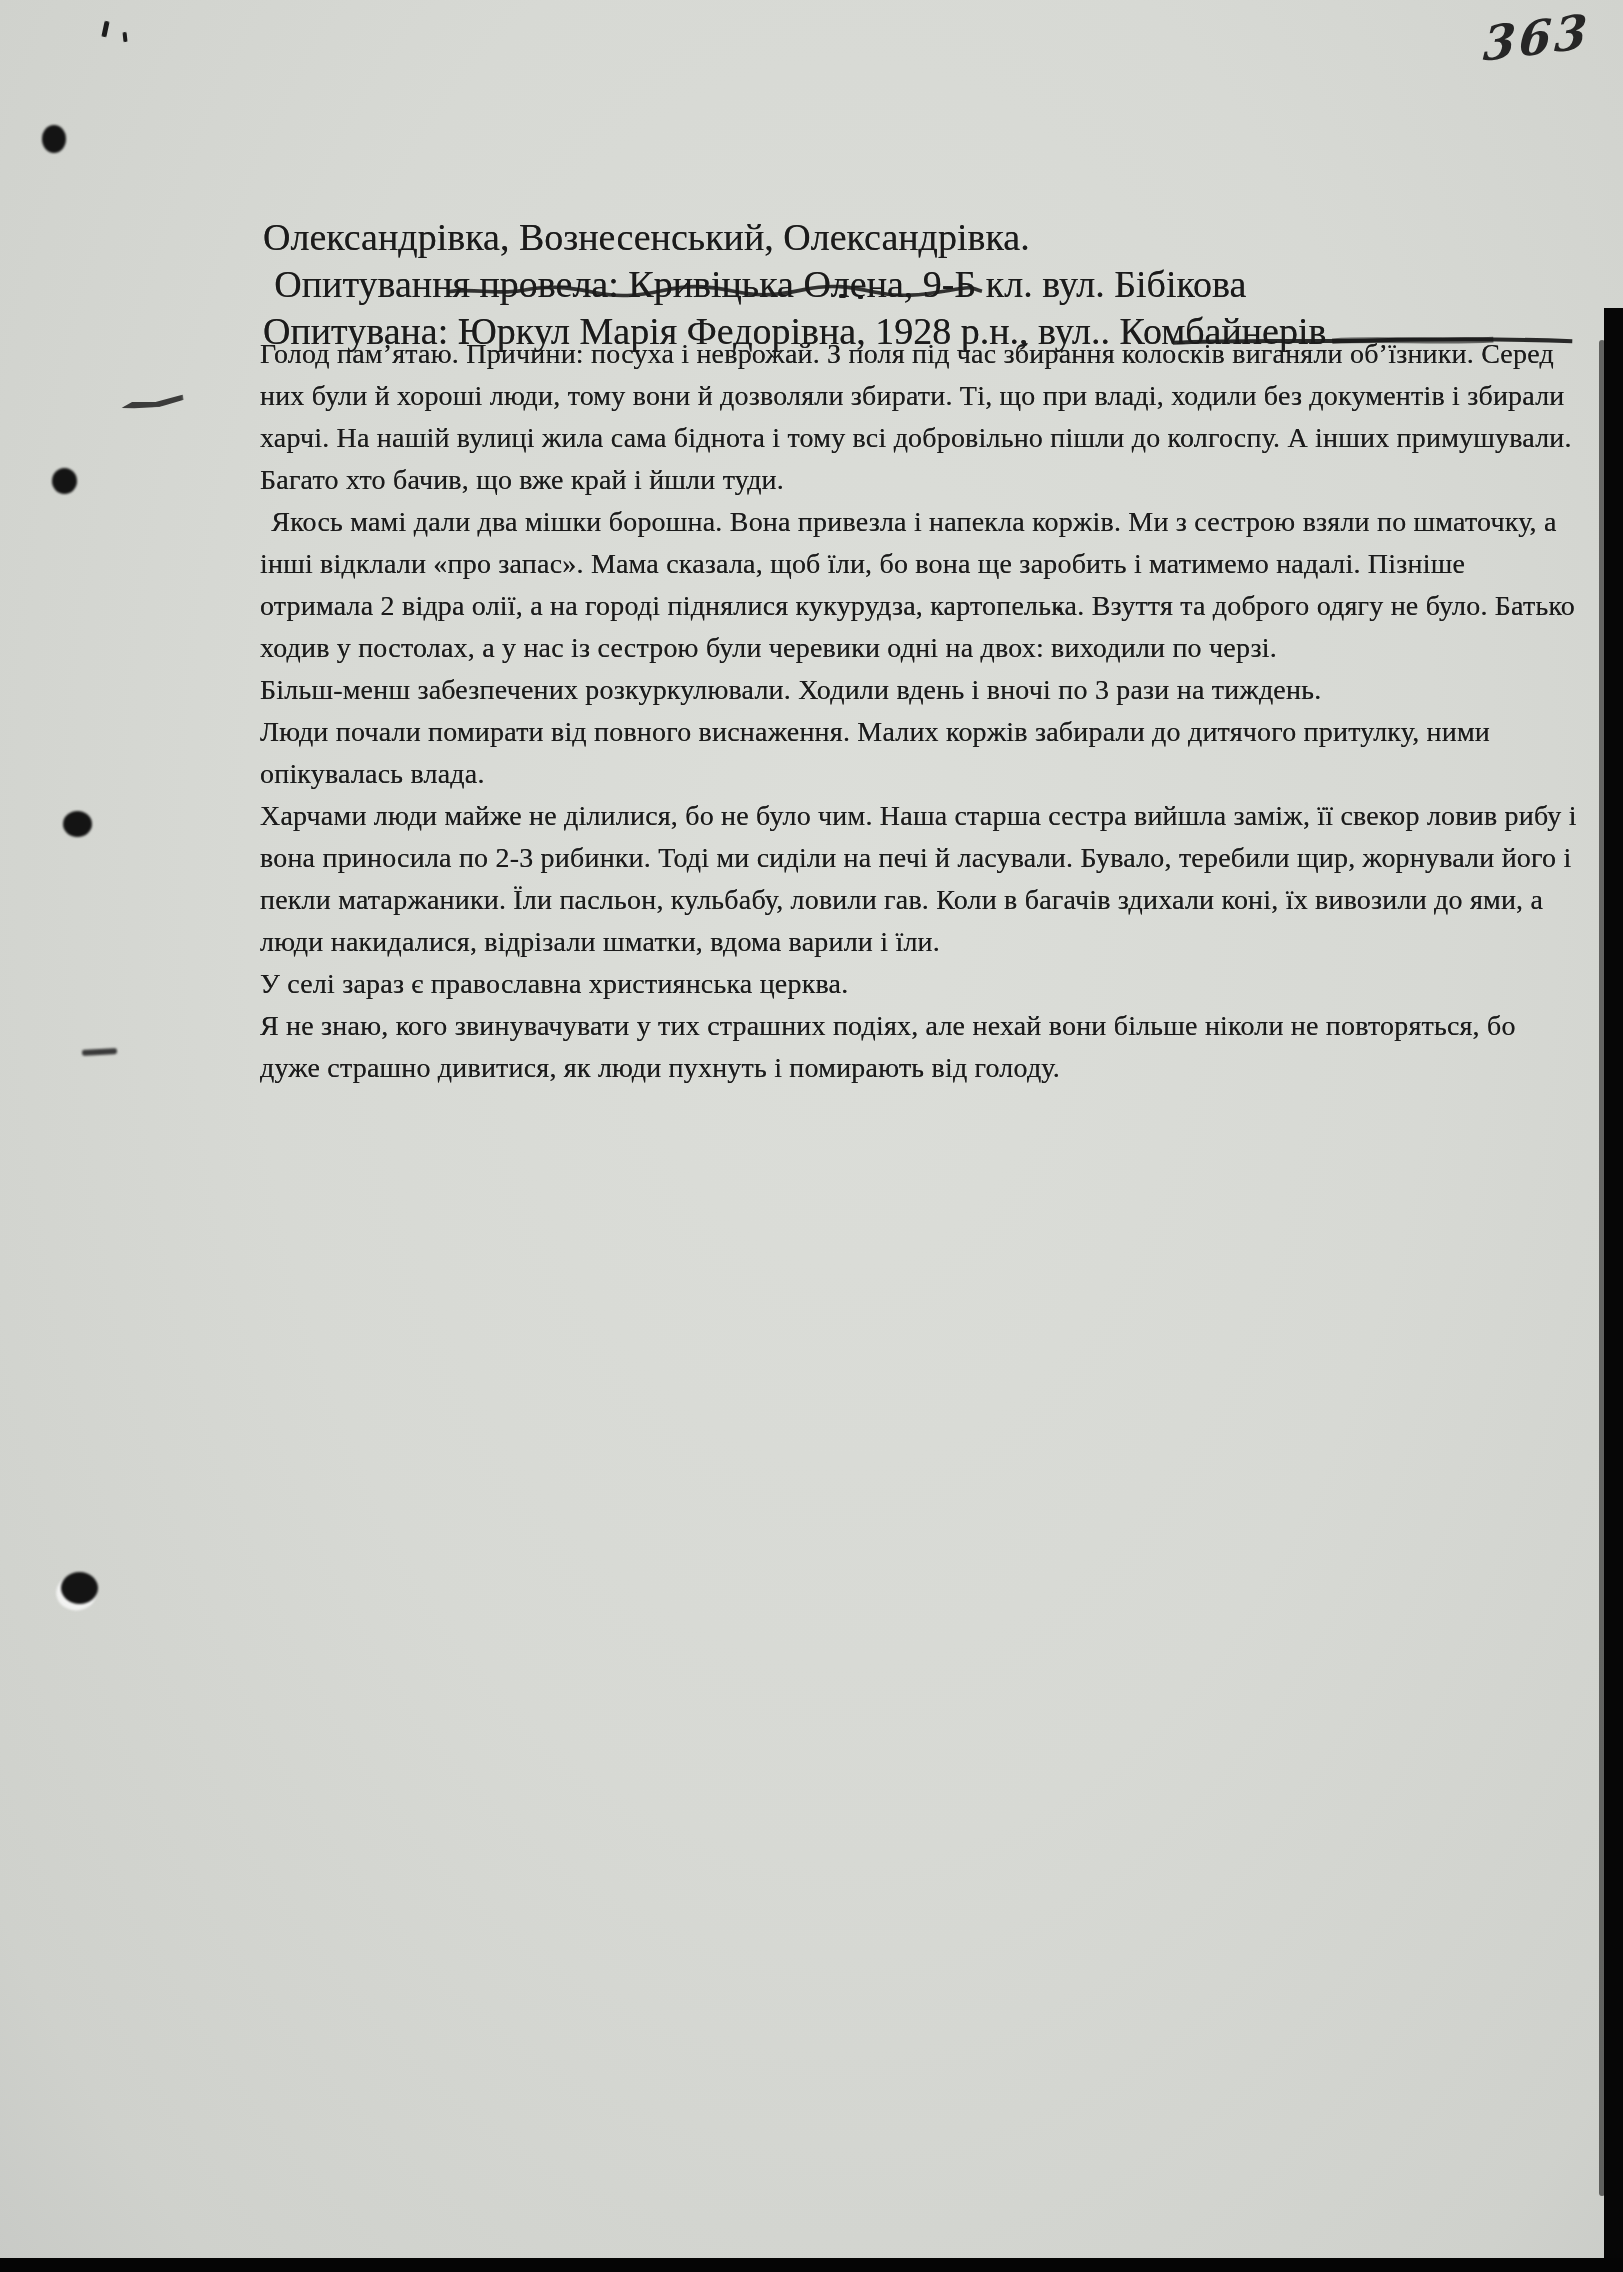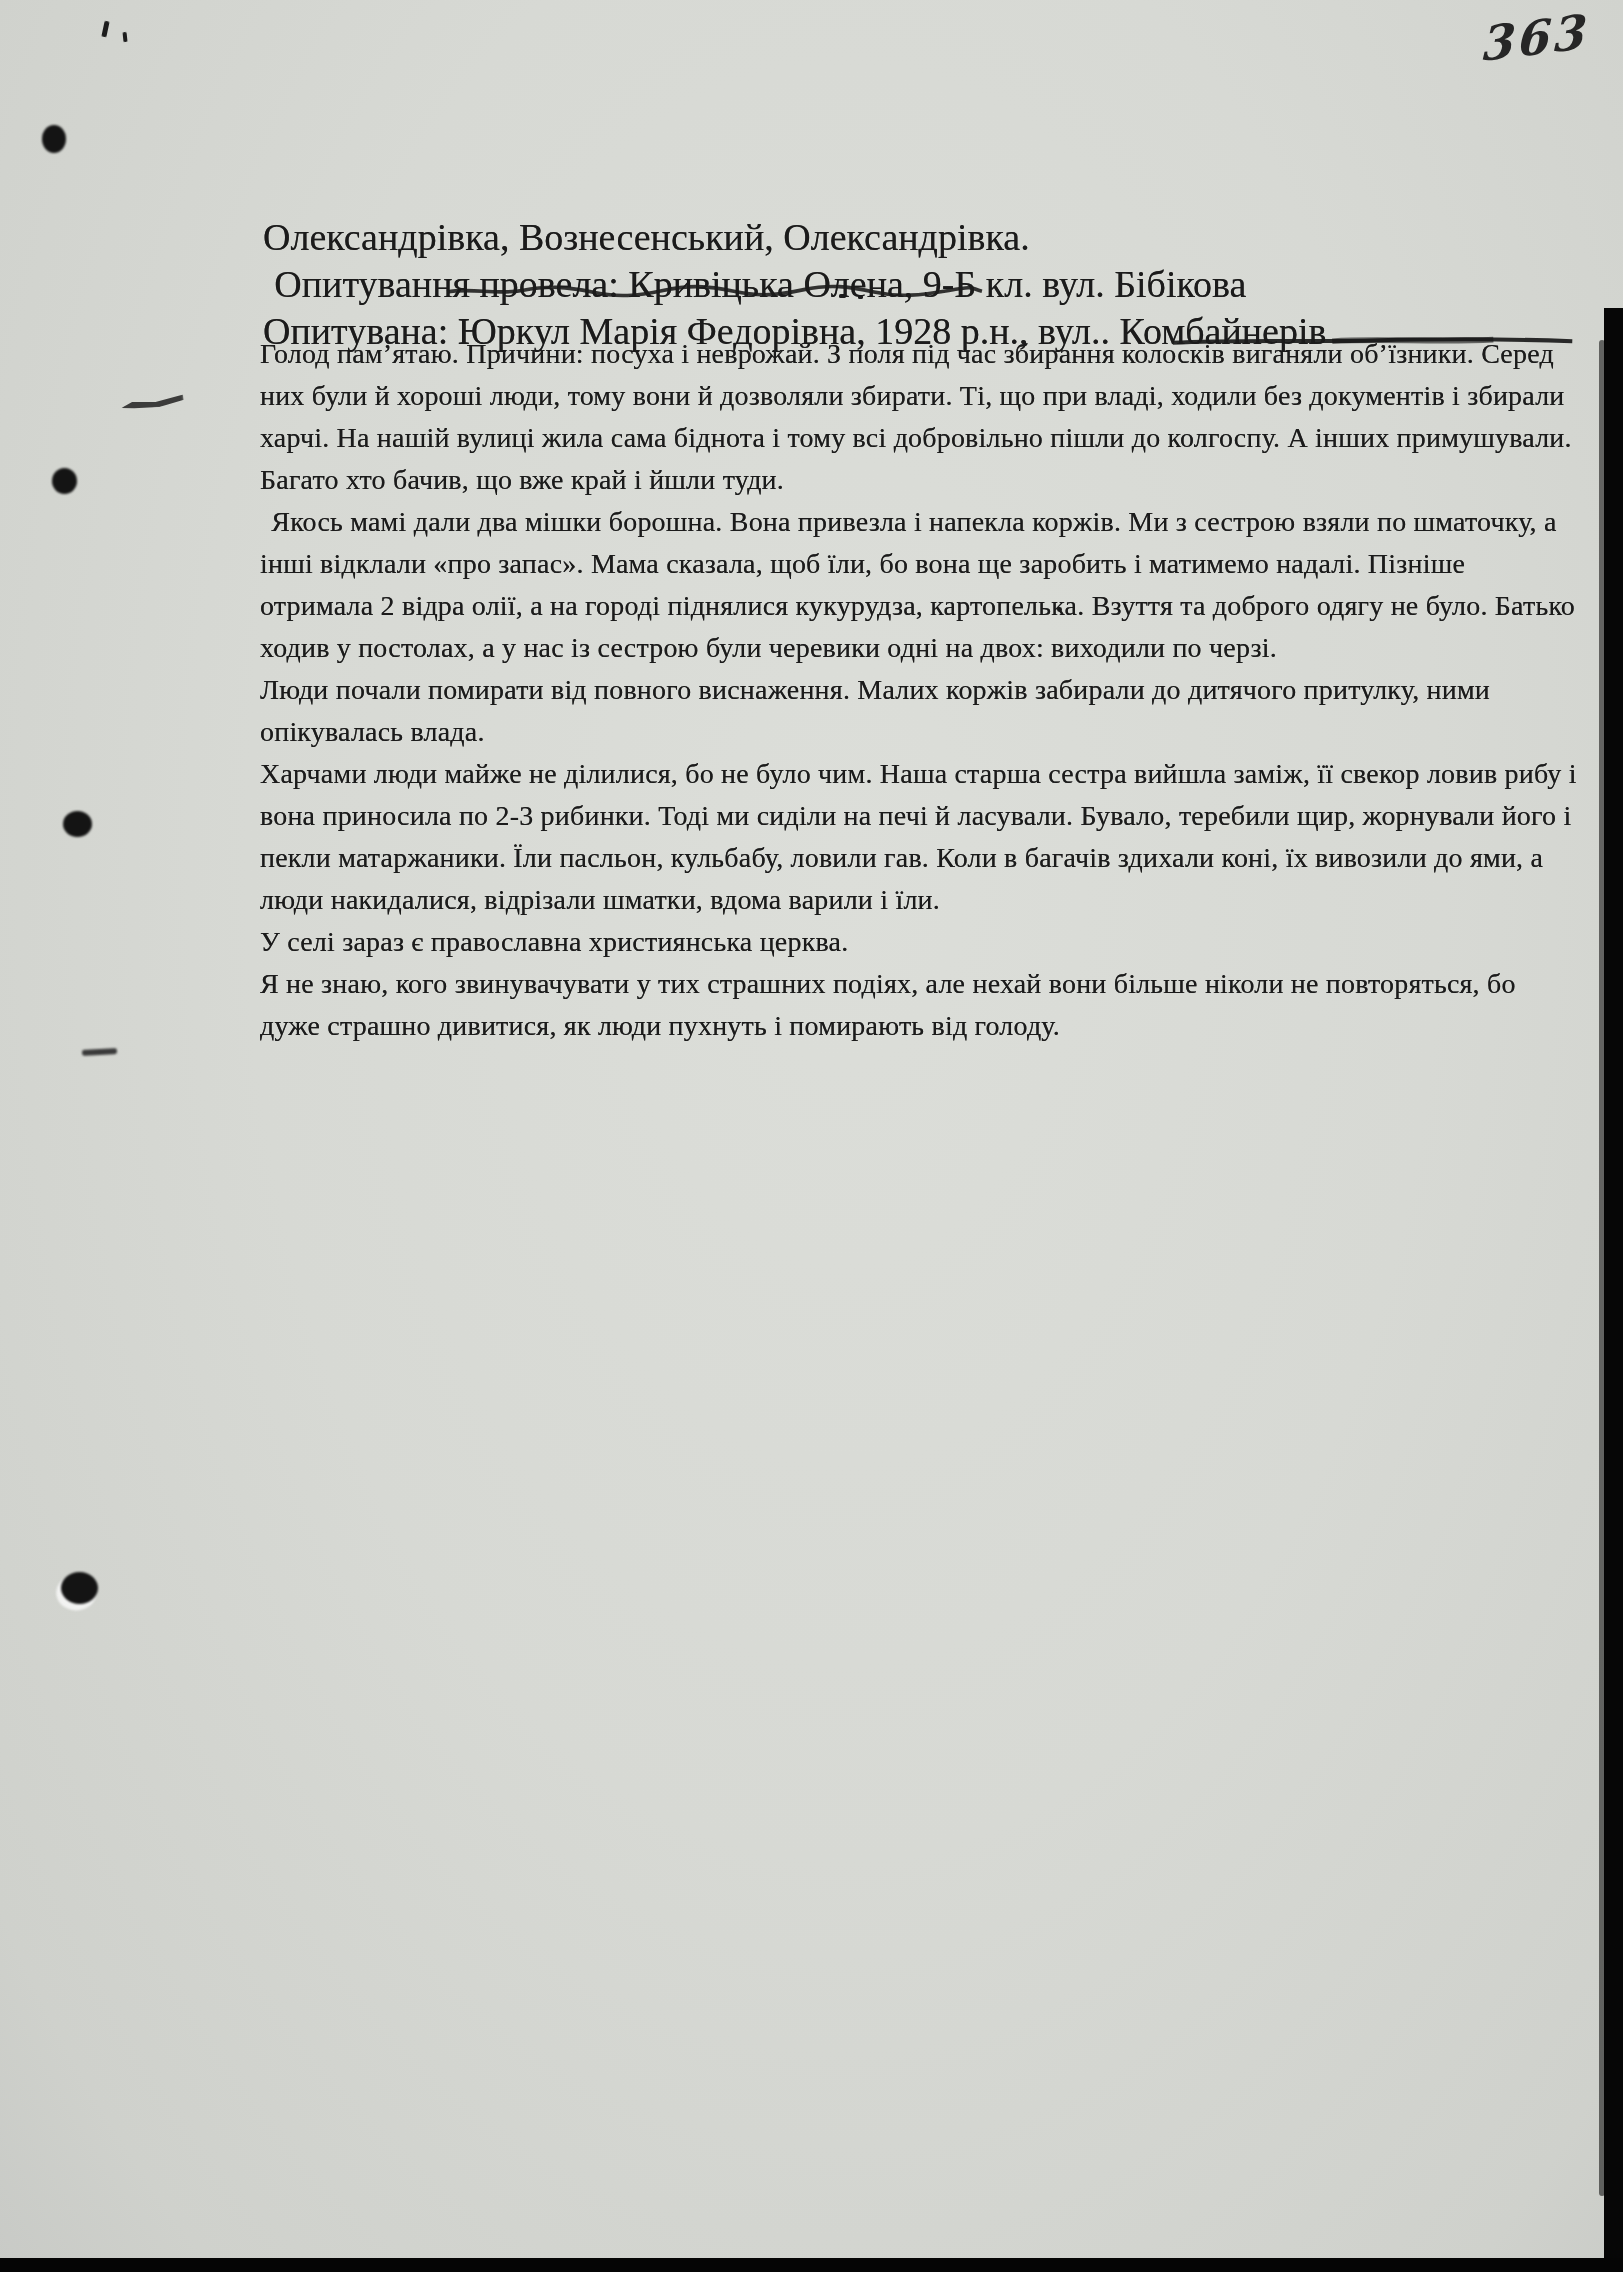--- a/index.html
+++ b/index.html
@@ -93,20 +93,21 @@
 
   <div class="header">
     <div class="ln1">Олександрівка, Вознесенський, Олександрівка.</div>
     <div class="ln2">Опитування провела: Кривіцька Олена, 9-Б кл. вул. Бібікова</div>
     <div class="ln3"><span>Опитувана: </span><b>Юркул Марія Федорівна,</b><span> 1928 р.н., вул.. Комбайнерів</span></div>
   </div>
 
   <div class="bodytext">
     <p>Голод пам’ятаю. Причини: посуха і неврожай. З поля під час збирання колосків виганяли об’їзники. Серед них були й хороші люди, тому вони й дозволяли збирати. Ті, що при владі, ходили без документів і збирали харчі. На нашій вулиці жила сама біднота і тому всі добровільно пішли до колгоспу. А інших примушували. Багато хто бачив, що вже край і йшли туди.</p>
     <p class="indent">Якось мамі дали два мішки борошна. Вона привезла і напекла коржів. Ми з сестрою взяли по шматочку, а інші відклали «про запас». Мама сказала, щоб їли, бо вона ще заробить і матимемо надалі. Пізніше отримала 2 відра олії, а на городі піднялися кукурудза, картопелька. Взуття та доброго одягу не було. Батько ходив у постолах, а у нас із сестрою були черевики одні на двох: виходили по черзі.</p>
+    <p>Більш-менш забезпечених розкуркулювали. Ходили вдень і вночі по 3 рази на тиждень.</p>
     <p>Люди почали помирати від повного виснаження. Малих коржів забирали до дитячого притулку, ними опікувалась влада.</p>
     <p>Харчами люди майже не ділилися, бо не було чим. Наша старша сестра вийшла заміж, її свекор ловив рибу і вона приносила по 2-3 рибинки. Тоді ми сиділи на печі й ласували. Бувало, теребили щир, жорнували його і пекли матаржаники. Їли пасльон, кульбабу, ловили гав. Коли в багачів здихали коні, їх вивозили до ями, а люди накидалися, відрізали шматки, вдома варили і їли.</p>
     <p>У селі зараз є православна християнська церква.</p>
     <p>Я не знаю, кого звинувачувати у тих страшних подіях, але нехай вони більше ніколи не повторяться, бо дуже страшно дивитися, як люди пухнуть і помирають від голоду.</p>
   </div>
 
 </div>
 
 
 </body></html>

